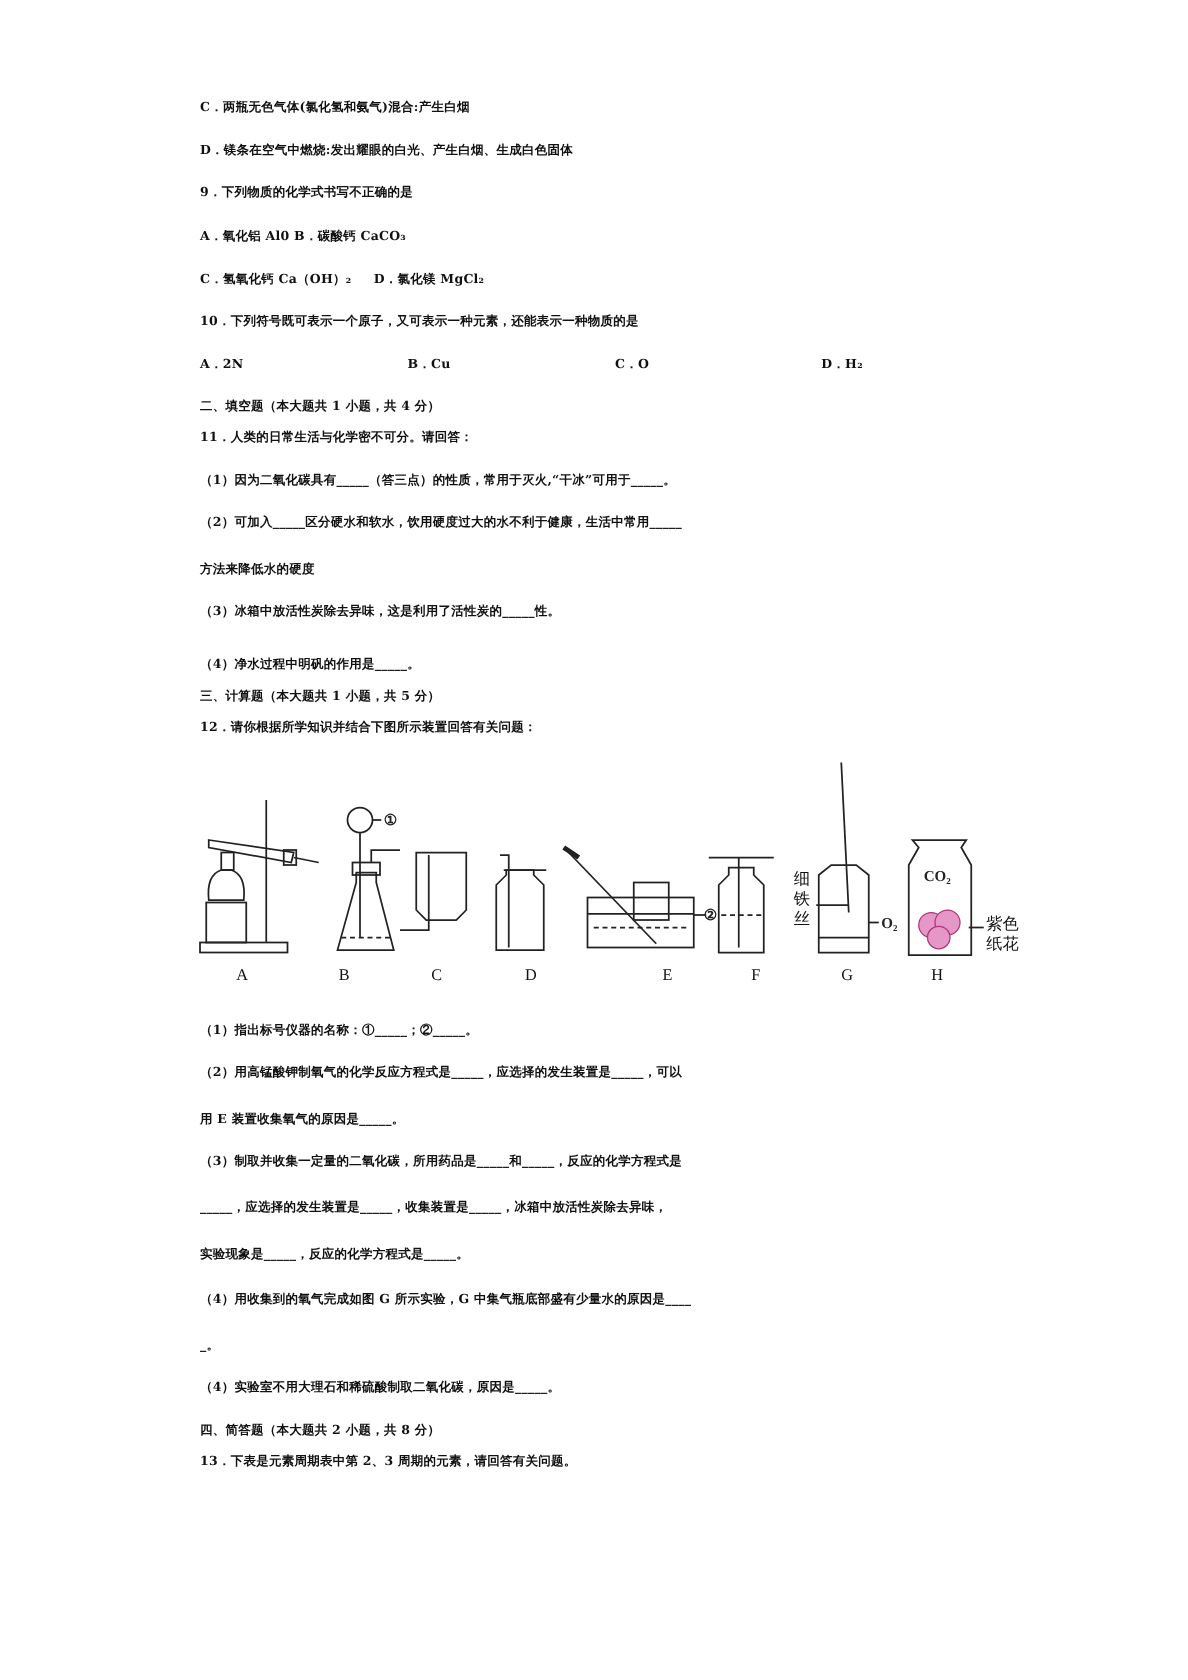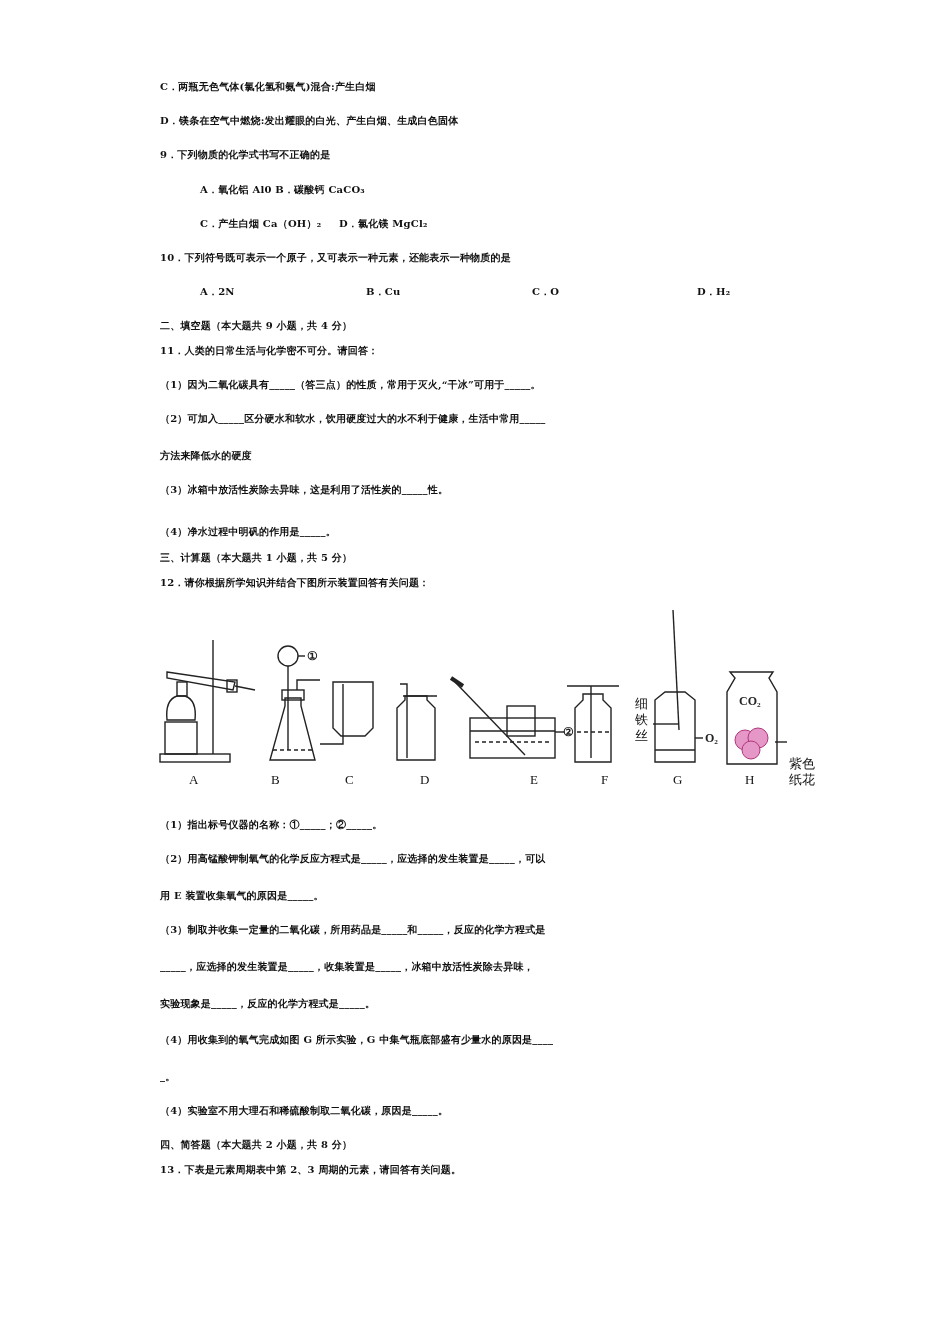--- a/index.html
+++ b/index.html
@@ -5,52 +5,52 @@
     html, body { margin: 0; padding: 0; background: #ffffff; }
     body {
       width: 950px; height: 1344px; position: relative; overflow: hidden;
       font-family: "DejaVu Serif", "Liberation Serif", serif;
       color: #111; font-weight: bold;
     }
     .line {
       position: absolute; left: 160px; font-size: 10px; line-height: 20px;
       white-space: nowrap; letter-spacing: 0.2px;
     }
-    .opt { display: inline-block; margin-left: 40px; }
+    .opt { display: inline-block; }
     .figure { position: absolute; left: 155px; top: 600px; width: 670px; height: 200px; }
     .fig-label { position: absolute; font-size: 13px; font-weight: normal;
       font-family: "Liberation Serif", serif; }
     .fig-note { position: absolute; font-size: 13px; font-weight: normal;
       font-family: "DejaVu Sans", sans-serif; line-height: 16px; }
   </style>
 </head>
 <body>
 
 <div class="line" style="top:77px">C．两瓶无色气体(氯化氢和氨气)混合:产生白烟</div>
 <div class="line" style="top:111px">D．镁条在空气中燃烧:发出耀眼的白光、产生白烟、生成白色固体</div>
 
 <div class="line" style="top:145px">9．下列物质的化学式书写不正确的是</div>
 <div class="line" style="top:180px">
   <span class="opt">A．氧化铝 Al0</span>
   <span class="opt" style="margin-left:0">B．碳酸钙 CaCO₃</span>
 </div>
 <div class="line" style="top:214px">
-  <span class="opt">C．产生白烟 Ca（OH）₂</span>
+  <span class="opt">C．氢氧化钙 Ca（OH）₂</span>
   <span class="opt" style="margin-left:14px">D．氯化镁 MgCl₂</span>
 </div>
 
 <div class="line" style="top:248px">10．下列符号既可表示一个原子，又可表示一种元素，还能表示一种物质的是</div>
 <div class="line" style="top:282px; width:620px;">
   <span class="opt" style="position:absolute; left:0">A．2N</span>
   <span class="opt" style="position:absolute; left:166px">B．Cu</span>
   <span class="opt" style="position:absolute; left:332px">C．O</span>
   <span class="opt" style="position:absolute; left:497px">D．H₂</span>
 </div>
 
-<div class="line" style="top:316px">二、填空题（本大题共 9 小题，共 4 分）</div>
+<div class="line" style="top:316px">二、填空题（本大题共 1 小题，共 4 分）</div>
 <div class="line" style="top:341px">11．人类的日常生活与化学密不可分。请回答：</div>
 <div class="line" style="top:375px">（1）因为二氧化碳具有_____（答三点）的性质，常用于灭火,“干冰”可用于_____。</div>
 <div class="line" style="top:409px">（2）可加入_____区分硬水和软水，饮用硬度过大的水不利于健康，生活中常用_____</div>
 <div class="line" style="top:446px">方法来降低水的硬度</div>
 <div class="line" style="top:480px">（3）冰箱中放活性炭除去异味，这是利用了活性炭的_____性。</div>
 <div class="line" style="top:522px">（4）净水过程中明矾的作用是_____。</div>
 
 <div class="line" style="top:548px">三、计算题（本大题共 1 小题，共 5 分）</div>
 <div class="line" style="top:573px">12．请你根据所学知识并结合下图所示装置回答有关问题：</div>
 
@@ -122,21 +122,21 @@
   <span class="fig-label" style="left:265px; top:172px">D</span>
   <span class="fig-label" style="left:375px; top:172px">E</span>
   <span class="fig-label" style="left:446px; top:172px">F</span>
   <span class="fig-label" style="left:518px; top:172px">G</span>
   <span class="fig-label" style="left:590px; top:172px">H</span>
   <div class="fig-note" style="left:480px; top:96px; width:14px;">
     <div>细</div>
     <div>铁</div>
     <div>丝</div>
   </div>
-  <div class="fig-note" style="left:634px; top:132px;margin-top:24px;">
+  <div class="fig-note" style="left:634px; top:132px;">
     <div>紫色</div>
     <div>纸花</div>
   </div>
 </div>
 
 <div class="line" style="top:815px">（1）指出标号仪器的名称：①_____；②_____。</div>
 <div class="line" style="top:849px">（2）用高锰酸钾制氧气的化学反应方程式是_____，应选择的发生装置是_____，可以</div>
 <div class="line" style="top:886px">用 E 装置收集氧气的原因是_____。</div>
 <div class="line" style="top:920px">（3）制取并收集一定量的二氧化碳，所用药品是_____和_____，反应的化学方程式是</div>
 <div class="line" style="top:957px">_____，应选择的发生装置是_____，收集装置是_____，冰箱中放活性炭除去异味，</div>

